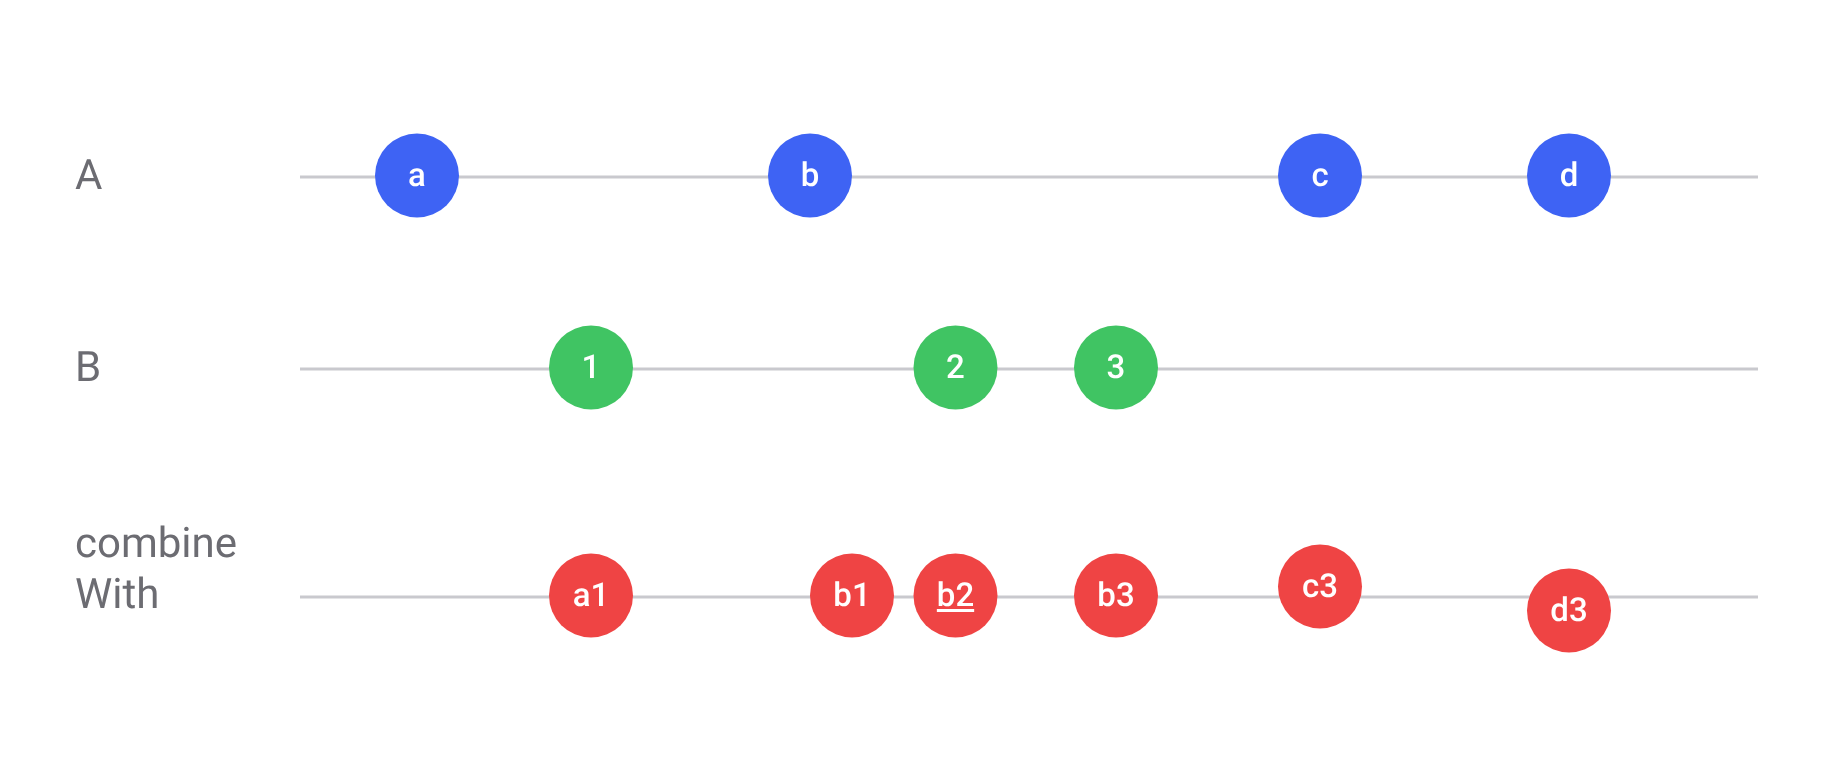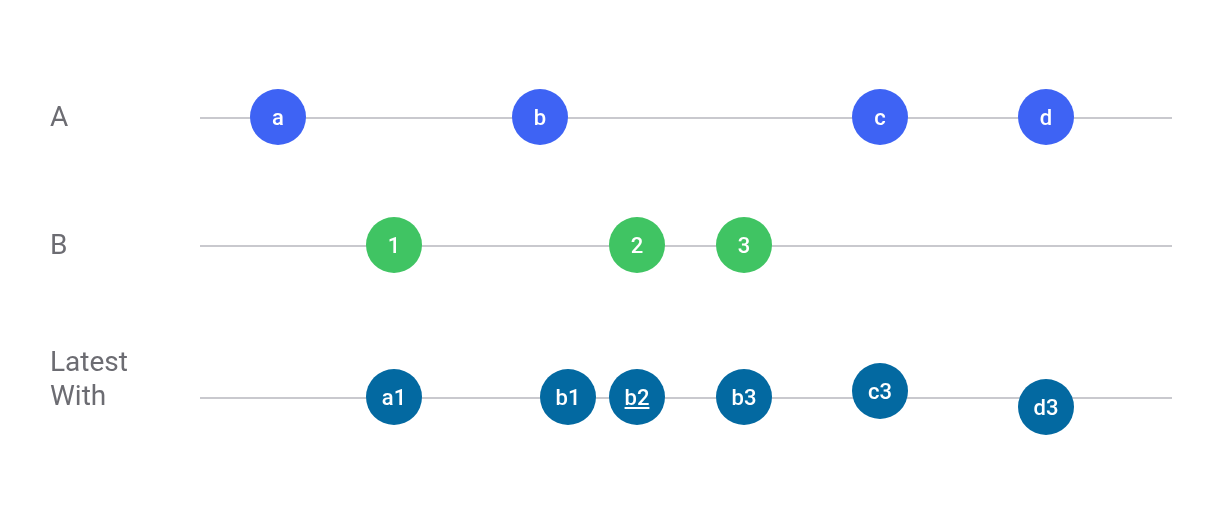--- a/index.html
+++ b/index.html
@@ -30,29 +30,29 @@
     display: flex;
     align-items: center;
     justify-content: center;
     color: #ffffff;
     font-size: 22px;
     font-weight: 500;
     transform: translate(-50%, -50%);
   }
   .blue { background: #3e63f4; }
   .green { background: #40c463; }
-  .pink { background: #0369a1; }
+  .pink { background: #ef4444; }
 </style>
 </head>
 <body>
 
 <div class="stream-label" style="top:100px;">A</div>
 <div class="stream-label" style="top:228px;">B</div>
 <div class="stream-label" style="top:345px;">
-  <div>Latest</div>
+  <div>combine</div>
   <div>With</div>
 </div>
 
 <div class="timeline" style="top:117px; left:200px; width:972px;"></div>
 <div class="timeline" style="top:245px; left:200px; width:972px;"></div>
 <div class="timeline" style="top:397px; left:200px; width:972px;"></div>
 
 <div class="marble blue" style="top:117px; left:278px;">a</div>
 <div class="marble blue" style="top:117px; left:540px;">b</div>
 <div class="marble blue" style="top:117px; left:880px;">c</div>

